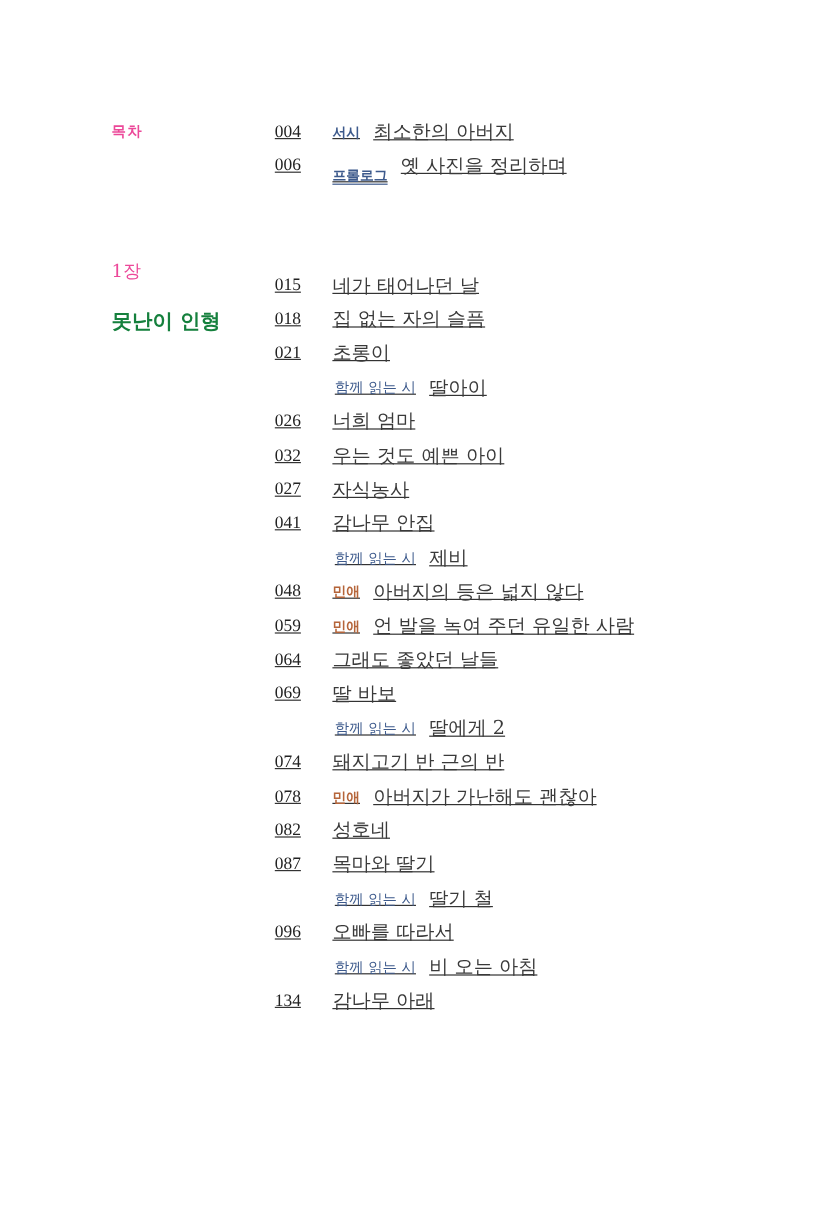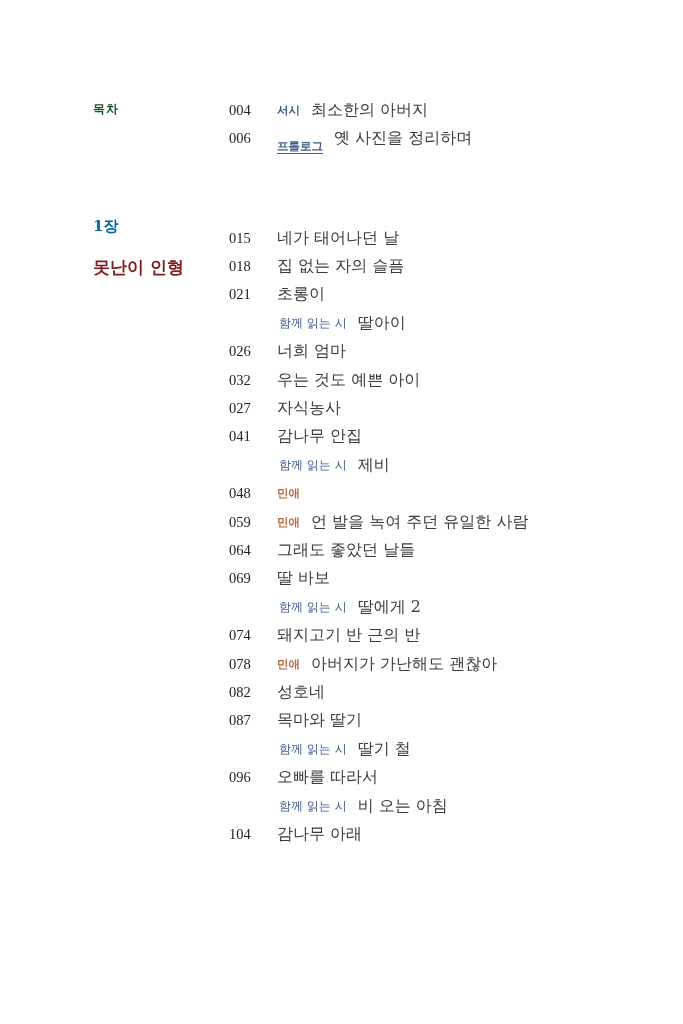--- a/index.html
+++ b/index.html
@@ -1,32 +1,32 @@
 <!DOCTYPE html>
 <html><head>
 <meta charset="utf-8">
 <style>
   html, body { margin: 0; padding: 0; background: #ffffff; }
   body { width: 683px; height: 1024px; position: relative; overflow: hidden;
          font-family: "DejaVu Serif", "Liberation Serif", serif; color: #333; }
   .toc-label { position: absolute; left: 93px; top: 101px; font-family: "DejaVu Sans", "Liberation Sans", sans-serif;
-               font-weight: bold; font-size: 12px; color: #14532d; letter-spacing: 1px; }
-  .entries { position: absolute; left: 229px; }
+               font-weight: bold; font-size: 12px; color: #ec4899; letter-spacing: 1px; }
+  .entries { position: absolute; left: 229px; text-decoration: underline; }
   .row { position: relative; height: 28.4px; display: flex; align-items: center; white-space: nowrap; }
   .num { display: inline-block; width: 48px; font-family: "Liberation Serif", "DejaVu Serif", serif;
          font-size: 14.5px; color: #222; }
   .tag { font-family: "DejaVu Sans", "Liberation Sans", sans-serif; font-size: 11.5px; font-weight: bold; margin-right: 11px; }
   .tag.blue { color: #3d5a8c; }
   .tag.orange { color: #b5653a; }
   .tag.poem { color: #3d5a8c; font-weight: normal; font-size: 12px; }
   .title { font-family: "DejaVu Serif", "Liberation Serif", serif; font-size: 16px; color: #3a3a3a; font-weight: 300; }
-  .chapter-no { position: absolute; left: 93px; top: 217px; font-family: "DejaVu Serif", serif; font-weight: bold;
-                font-size: 15px; color: #0369a1; }
+  .chapter-no { position: absolute; left: 93px; top: 217px; font-family: "DejaVu Serif", serif; font-weight: normal;
+                font-size: 15px; color: #ec4899; }
   .chapter-title { position: absolute; left: 93px; top: 256px; font-family: "DejaVu Sans", "Liberation Sans", sans-serif;
-                   font-weight: bold; font-size: 17px; color: #7f1d1d; }
+                   font-weight: bold; font-size: 17px; color: #15803d; }
   .indent { padding-left: 50px; }
   .prologue-tag { text-decoration: underline; text-underline-offset: 3px; margin-top: 16px; }
 </style>
 </head>
 <body>
 
 <div class="toc-label">목차</div>
 
 <div class="entries" style="top:96px;">
   <div class="row">
@@ -77,20 +77,21 @@
       <span class="num">041</span>
       <span class="title">감나무 안집</span>
     </div>
   <div class="row indent">
       <span class="tag poem">함께 읽는 시</span>
       <span class="title">제비</span>
     </div>
   <div class="row">
       <span class="num">048</span>
       <span class="tag orange">민애</span>
+      <span class="title">아버지의 등은 넓지 않다</span>
     </div>
   <div class="row">
       <span class="num">059</span>
       <span class="tag orange">민애</span>
       <span class="title">언 발을 녹여 주던 유일한 사람</span>
     </div>
   <div class="row">
       <span class="num">064</span>
       <span class="title">그래도 좋았던 날들</span>
     </div>
@@ -125,16 +126,16 @@
     </div>
   <div class="row">
       <span class="num">096</span>
       <span class="title">오빠를 따라서</span>
     </div>
   <div class="row indent">
       <span class="tag poem">함께 읽는 시</span>
       <span class="title">비 오는 아침</span>
     </div>
   <div class="row">
-      <span class="num">104</span>
+      <span class="num">134</span>
       <span class="title">감나무 아래</span>
     </div>
 </div>
 
 </body></html>

